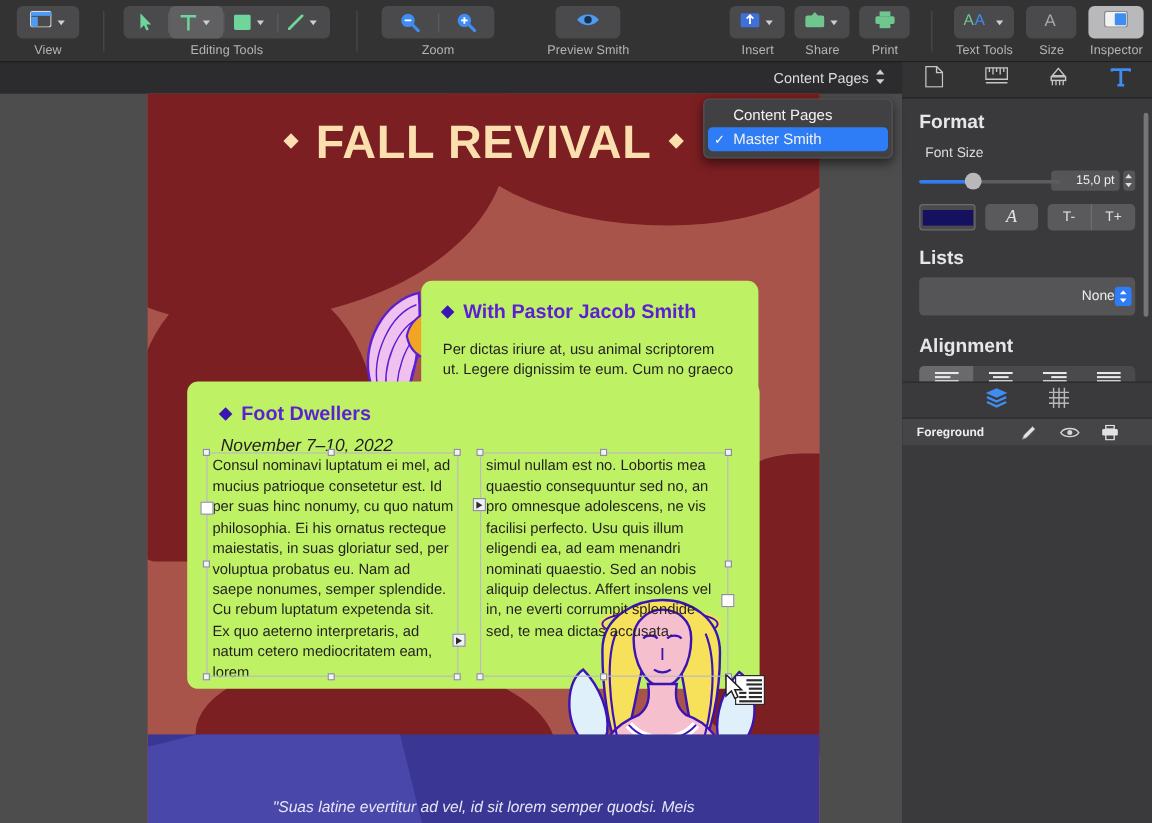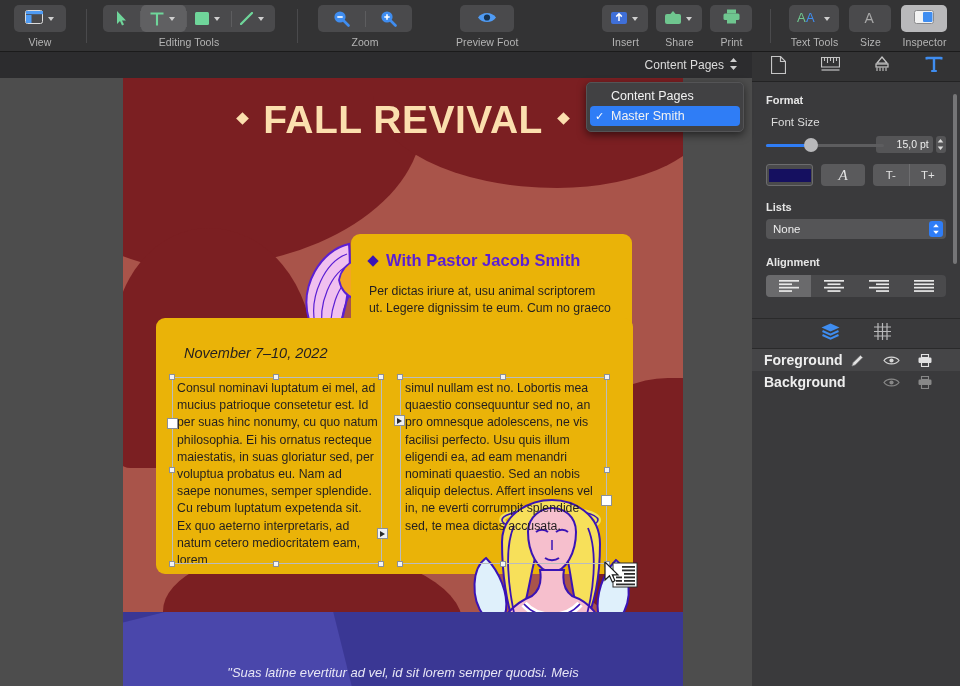--- a/index.html
+++ b/index.html
@@ -44,21 +44,21 @@
   #poster { position:absolute; left:123px; top:0px; width:560px; height:608px;
             background:#a9544a; overflow:hidden; }
   .blob { position:absolute; background:#7b1f22; }
 
   #title { position:absolute; left:0; top:20px; width:560px; text-align:center;
            color:#fbdfae; font-size:39px; font-weight:bold; letter-spacing:.5px;
            font-family:"Liberation Sans", sans-serif; }
   .dia { display:inline-block; width:9px; height:9px; background:#fbdfae;
          transform:rotate(45deg); vertical-align:middle; margin:0 16px 8px 16px; }
 
-  .card { position:absolute; background:#eab308; border-radius:9px; }
+  .card { position:absolute; background:#bef264; border-radius:9px; }
 
   .cardhead { color:#5b1fd4; font-size:16.5px; font-weight:bold; }
   .dia2 { display:inline-block; width:8px; height:8px; background:#3a14b5;
           transform:rotate(45deg); margin-right:9px; vertical-align:middle;
           margin-bottom:2px;}
   .cardbody { color:#231f20; font-size:12.3px; line-height:17.2px; }
   .datetxt { font-style:italic; font-size:14.5px; color:#231f20; }
 
   .colbox { position:absolute; font-size:12.3px; line-height:17.2px; color:#231f20; }
 
@@ -82,60 +82,60 @@
            font-style:italic; font-size:13px; color:#e7e6f5; }
 
   
   #inspector { position:absolute; left:752px; top:52px; width:208px; height:634px;
                background:#3a3a3c; }
   #insptabs { height:30px; background:#333334; display:flex; align-items:center;
               justify-content:space-around; border-bottom:1px solid #232324; }
   .itab { width:34px; height:24px; display:flex; align-items:center;
           justify-content:center; }
   #format { padding:12px 14px 0 14px; }
-  .sechead { font-size:11px; font-weight:bold; color:#e6e6e6; }
+  .sechead { font-size:16px; font-weight:bold; color:#e6e6e6; }
   .sublabel { font-size:11.5px; color:#dcdcdc; }
   .sliderwrap { position:relative; width:118px; height:14px; }
   .strack { position:absolute; top:6px; left:0; width:118px; height:3px;
             background:#5d5d5f; border-radius:2px; }
   .strackfill { position:absolute; top:6px; left:0; width:44px; height:3px;
                 background:#2f7df6; border-radius:2px; }
   .sknob { position:absolute; top:0; left:38px; width:14px; height:14px;
            border-radius:50%; background:#b8b8ba; }
   .numfield { width:60px; height:17px; background:#555557; border-radius:3px;
               font-size:10.5px; color:#ededed; text-align:right;
               padding:2px 4px 0 0; }
   .stepper { width:11px; height:17px; background:#555557; border-radius:3px;
              margin-left:3px; display:flex; flex-direction:column;
              align-items:center; justify-content:center; }
   .swatch { width:52px; height:22px; background:#4a4a4c; border:1px solid #6c6c6e;
             border-radius:3px; display:flex; align-items:center; justify-content:center;}
   .swatchin { width:42px; height:13px; background:#151060; }
   .ibtn { height:22px; background:#5a5a5c; border-radius:4px; display:flex;
           align-items:center; justify-content:center; color:#e3e3e3; }
-  .popup { height:20px; background:#555557; border-radius:4px; display:flex;
-           align-items:center; justify-content:space-between; padding:0 3px 0 7px;
+  .popup { height:32px; background:#555557; border-radius:4px; display:flex;
+           align-items:center; justify-content:flex-end; padding:0 3px 0 7px;
            font-size:11.5px; color:#ededed; }
   .popbtn { width:14px; height:16px; background:#2f7df6; border-radius:3px;
             display:flex; flex-direction:column; align-items:center;
             justify-content:center; }
   .aligngrp { display:flex; height:22px; background:#4a4a4c; border-radius:4px;
               overflow:hidden; }
   .aligncell { flex:1; display:flex; align-items:center; justify-content:center; }
   .aligncell.on { background:#6a6a6c; }
   #scrollthumb { position:absolute; right:3px; top:42px; width:4px; height:170px;
                  background:#757577; border-radius:2px; }
 
   #layerzone { position:absolute; left:752px; top:318px; width:208px; height:368px;
                background:#3a3a3c; border-top:1px solid #2a2a2b; }
   #layertabs { height:30px; display:flex; align-items:center;
                justify-content:center; gap:34px; border-bottom:1px solid #2a2a2b;}
   .layerrow { height:22px; display:flex; align-items:center; padding:0 12px; }
   .layerrow.sel { background:#454547; }
-  .layername { font-size:14px; color:#d7d7d7; width:76px; }
+  .layername { font-size:10px; color:#d7d7d7; width:76px; }
   .layername.b { color:#eeeeee; font-weight:bold; }
   .licon { width:34px; display:flex; align-items:center; justify-content:center; }
 
   
   #menu { position:absolute; left:586px; top:82px; width:158px; height:50px;
           background:#414143; border:1px solid #545456; border-radius:5px;
           padding:3px; box-shadow:0 3px 9px rgba(0,0,0,.55); z-index:50; }
   .mitem { height:20px; display:flex; align-items:center; border-radius:4px;
            font-size:12.5px; color:#f2f2f2; padding-left:5px; }
   .mitem.sel { background:#2f7df6; }
@@ -229,21 +229,21 @@
     <div class="tbrow">
       <div class="plainbtn" style="width:54px;">
         <span>
           <svg width="20" height="13" viewBox="0 0 20 13">
             <path d="M1 6.5 C5 0.5 15 0.5 19 6.5 C15 12.5 5 12.5 1 6.5 Z" fill="#4f9bf4"></path>
             <circle cx="10" cy="6.5" r="3.1" fill="#16324f"></circle>
           </svg>
         </span>
       </div>
     </div>
-    <div class="tblabel">Preview Foot</div>
+    <div class="tblabel">Preview Smith</div>
   </div>
 
   <div class="tbgroup" style="margin-left:84px;">
     <div class="tbrow">
       <div class="plainbtn" style="width:46px;">
         <span>
           <svg width="16" height="14" viewBox="0 0 16 14">
             <rect x="0" y="2" width="16" height="12" rx="2" fill="#3f6fd8"></rect>
             <path d="M8 11 V4 M5.2 6.6 L8 3.8 L10.8 6.6" stroke="#fff" stroke-width="1.5" fill="none"></path>
           </svg>
@@ -384,20 +384,23 @@
       <div style="padding:17px 20px 0 18px;">
         <div class="cardhead">
           <span class="dia2"></span><span>With Pastor Jacob Smith</span>
         </div>
         <div class="cardbody" style="margin-top:13px;">Per dictas iriure at, usu animal scriptorem ut. Legere dignissim te eum. Cum no graeco eruditi incorrupte, te omnesque lucilius urbanitas his, mea ex solet propriae legendos.</div>
       </div>
     </div>
 
     <div class="card" style="left:33px; top:240px; width:477px; height:256px;">
       <div style="padding:18px 0 0 28px;">
+        <div class="cardhead">
+          <span class="dia2"></span><span>Foot Dwellers</span>
+        </div>
         <div class="datetxt" style="margin-top:9px;">November 7–10, 2022</div>
       </div>
     </div>
 
     <div style="position:absolute; left:345px; top:420px; width:180px; height:150px; overflow:hidden;">
       <svg width="180" height="150" viewBox="0 0 180 150">
 
         <ellipse cx="82" cy="22" rx="48" ry="11" fill="none" stroke="#f2e05a" stroke-width="6"></ellipse>
         <ellipse cx="82" cy="22" rx="48" ry="11" fill="none" stroke="#3a14b5" stroke-width="1.6"></ellipse>
 
@@ -645,37 +648,20 @@
     </span>
     <span class="licon">
       <svg width="14" height="13" viewBox="0 0 14 13">
         <rect x="3.5" y="0.5" width="7" height="3" fill="none" stroke="#e2e2e2" stroke-width="1.1"></rect>
         <rect x="0.5" y="3.5" width="13" height="5.5" rx="1.2" fill="#e2e2e2"></rect>
         <rect x="3.5" y="7.5" width="7" height="5" fill="none" stroke="#e2e2e2" stroke-width="1.1"></rect>
       </svg>
     </span>
   </div>
 
-  <div class="layerrow">
-    <span class="layername b">Background</span>
-    <span class="licon"></span>
-    <span class="licon">
-      <svg width="17" height="11" viewBox="0 0 17 11">
-        <path d="M1 5.5 C4 1 13 1 16 5.5 C13 10 4 10 1 5.5 Z" fill="none" stroke="#888" stroke-width="1.2"></path>
-        <circle cx="8.5" cy="5.5" r="2.1" fill="#888"></circle>
-      </svg>
-    </span>
-    <span class="licon">
-      <svg width="14" height="13" viewBox="0 0 14 13">
-        <rect x="3.5" y="0.5" width="7" height="3" fill="none" stroke="#888" stroke-width="1.1"></rect>
-        <rect x="0.5" y="3.5" width="13" height="5.5" rx="1.2" fill="#888"></rect>
-        <rect x="3.5" y="7.5" width="7" height="5" fill="none" stroke="#888" stroke-width="1.1"></rect>
-      </svg>
-    </span>
-  </div>
 </div>
 
 <div id="menu">
   <div class="mitem">
     <span class="mchk"></span>
     <span>Content Pages</span>
   </div>
   <div class="mitem sel">
     <span class="mchk">✓</span>
     <span>Master Smith</span>

